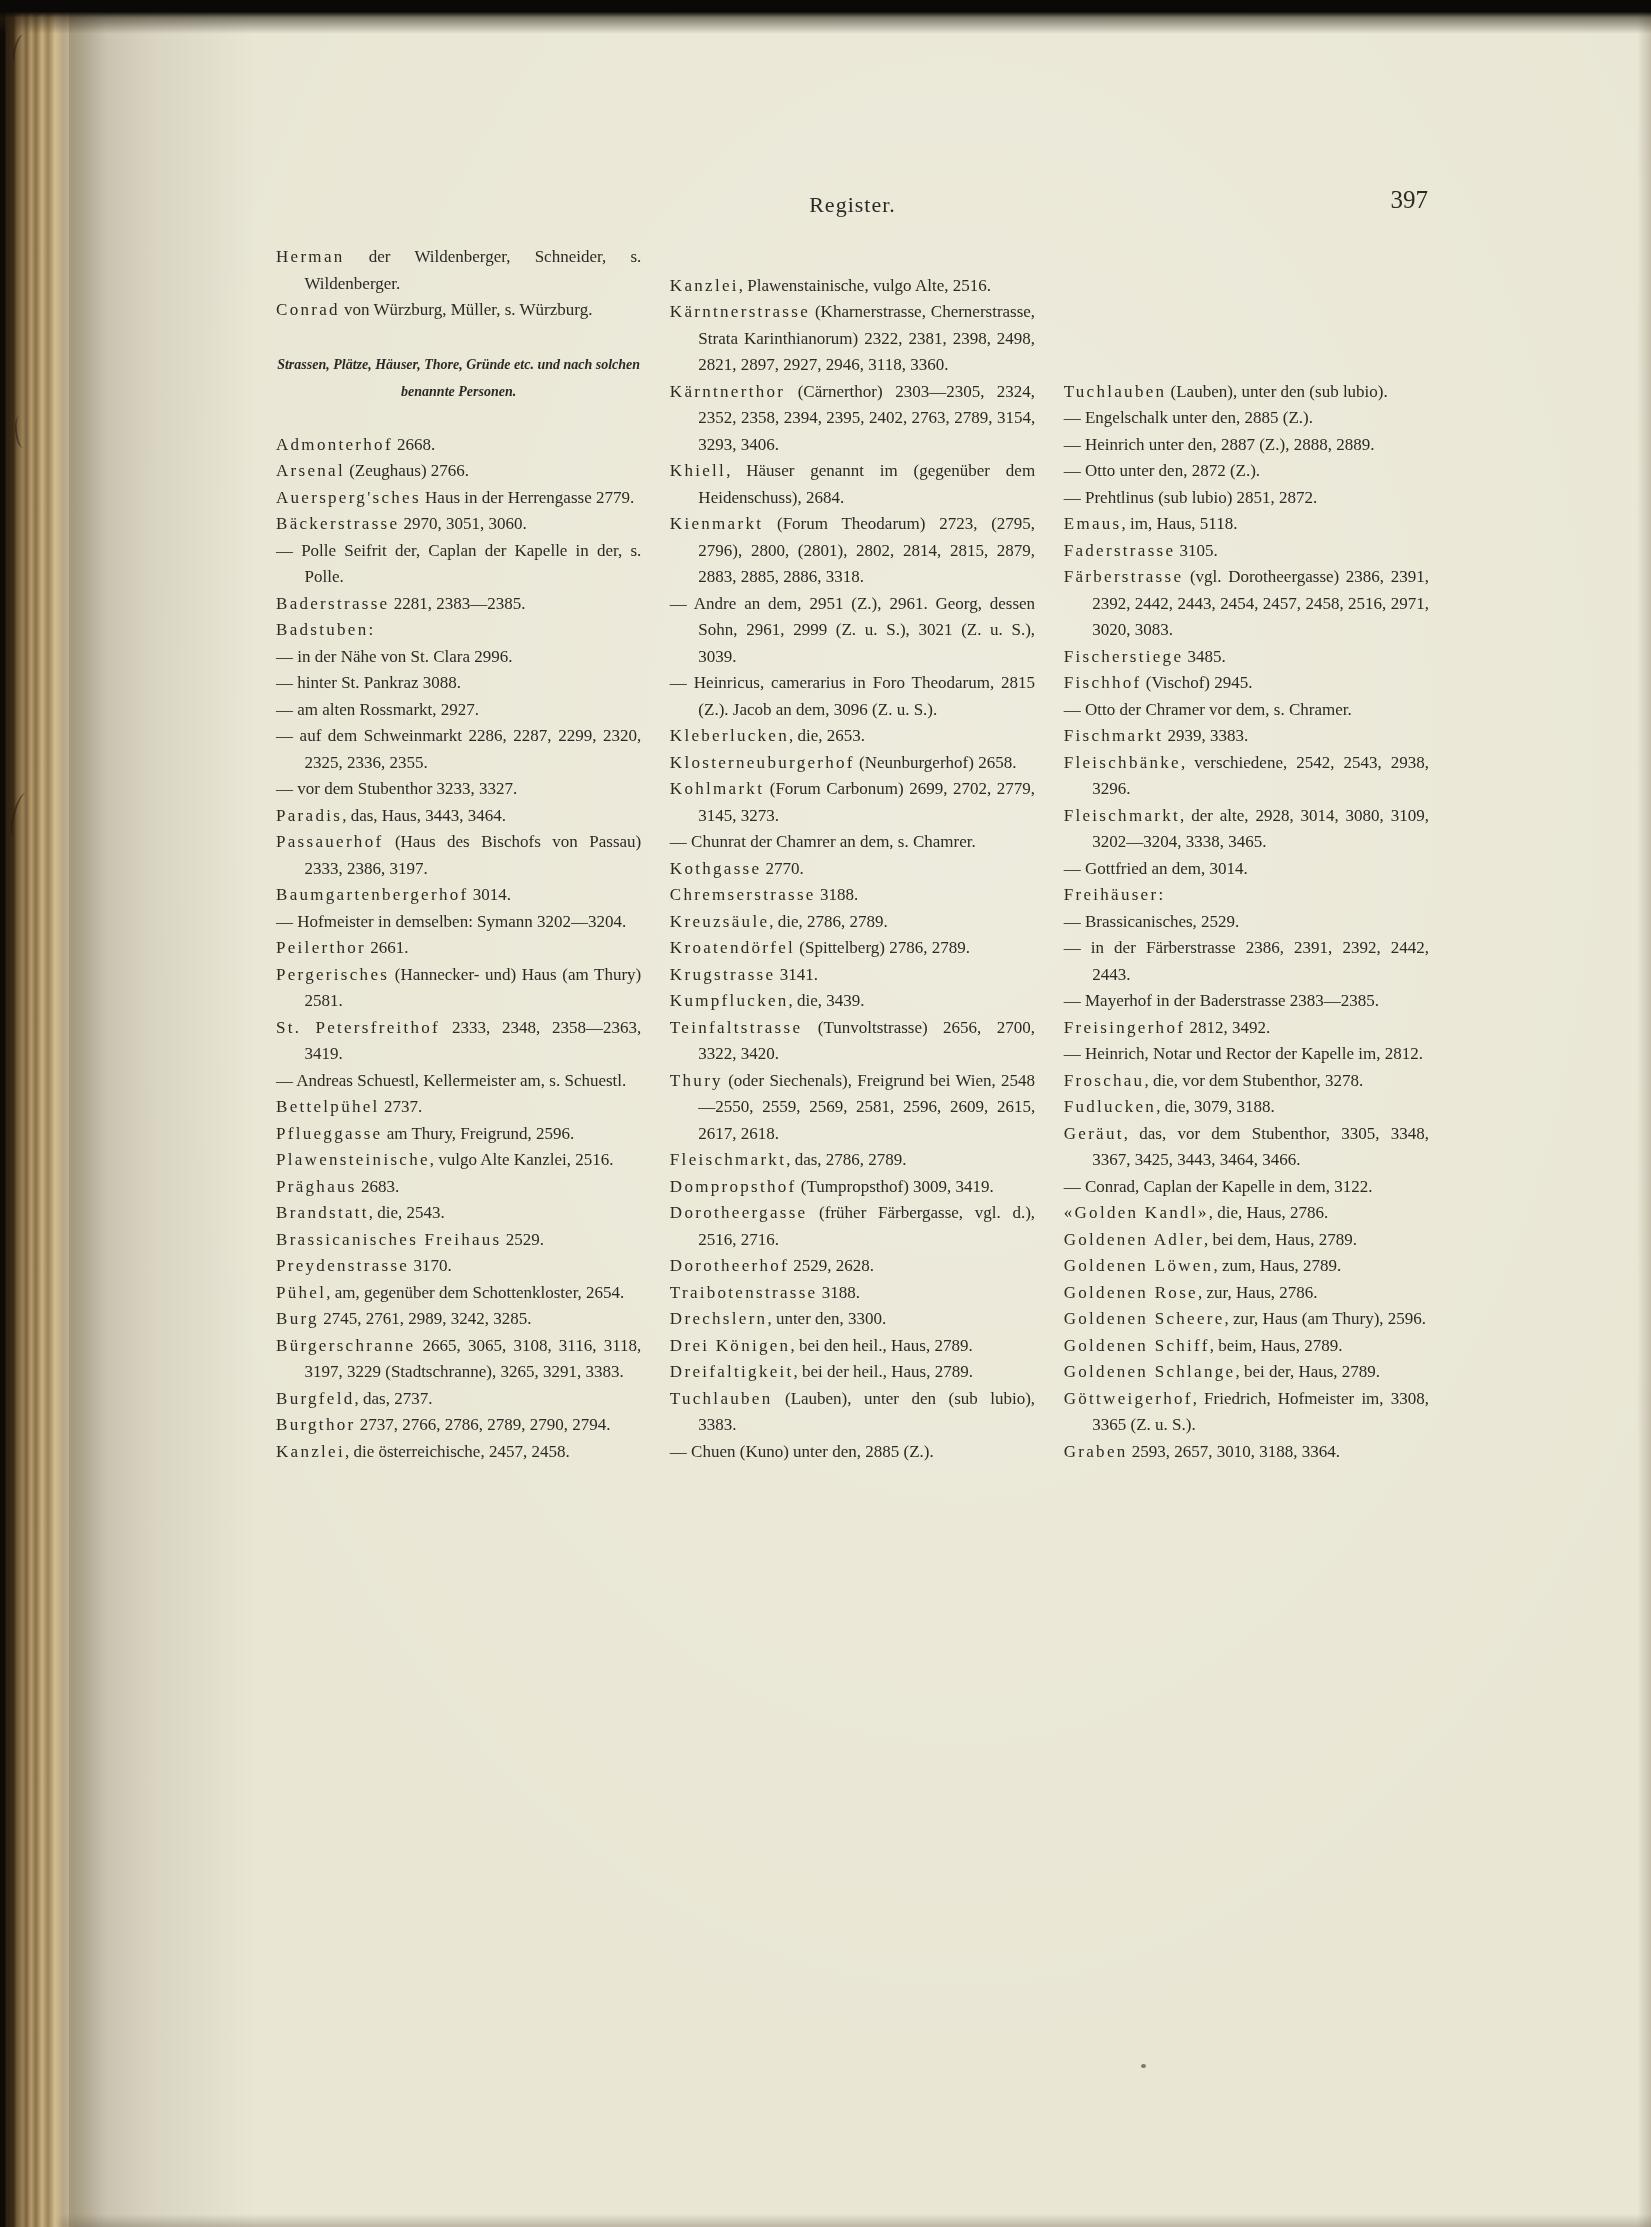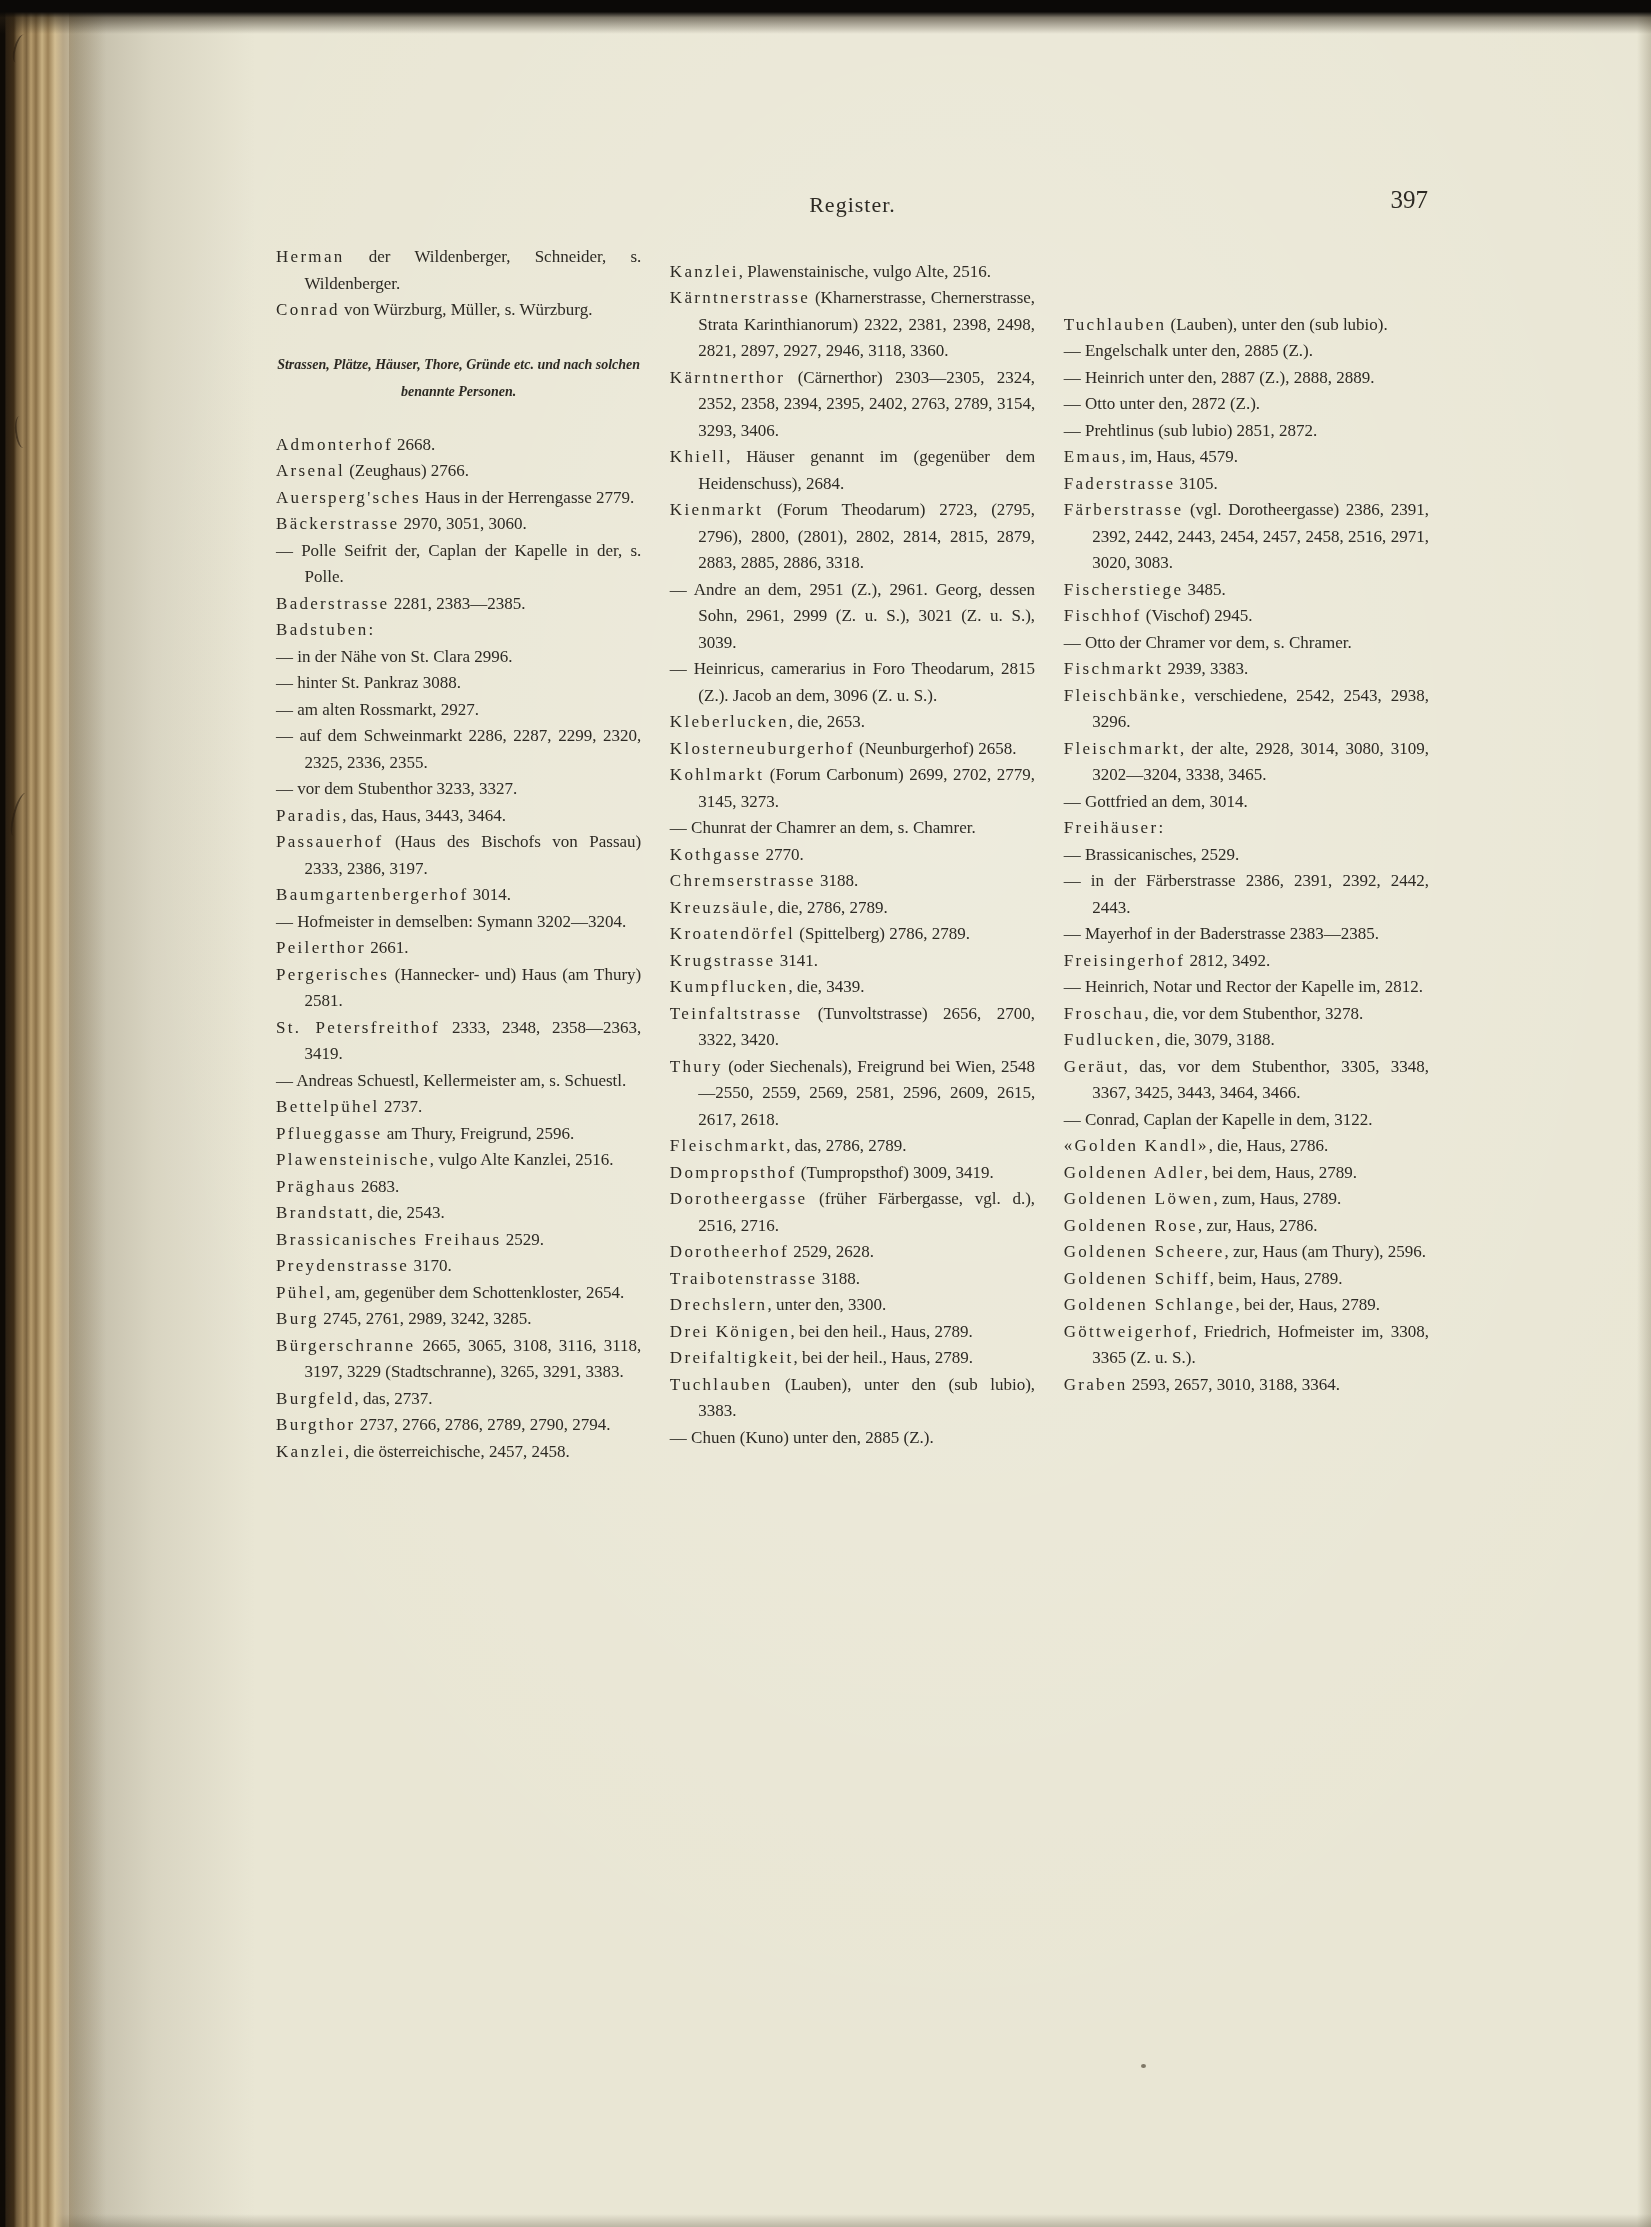--- a/index.html
+++ b/index.html
@@ -93,21 +93,21 @@
     text-align: center;
     font-size: 22px;
     letter-spacing: 1px;
   }
   .page-number {
     position: absolute; right: 1px; top: -5.9px;
     font-size: 25px;
   }
   .columns {
     display: flex;
-    align-items: center;
+    align-items: flex-end;
   }
   .col { flex: 1 1 0; min-width: 0; }
   .rule {
     width: 1px;
     background: #a6a28d;
     margin: 0 13.8px;
   }
   .entry {
     margin: 0;
     font-size: 17px;
@@ -295,21 +295,21 @@
           <p class="entry t-entry"><span class="head">Tuchlauben</span><span class="rest"> (Lauben), unter den (sub lubio).</span></p>
 
           <p class="entry t-sub"><span class="head"></span><span class="rest">— Engelschalk unter den, 2885 (Z.).</span></p>
 
           <p class="entry t-sub"><span class="head"></span><span class="rest">— Heinrich unter den, 2887 (Z.), 2888, 2889.</span></p>
 
           <p class="entry t-sub"><span class="head"></span><span class="rest">— Otto unter den, 2872 (Z.).</span></p>
 
           <p class="entry t-sub"><span class="head"></span><span class="rest">— Prehtlinus (sub lubio) 2851, 2872.</span></p>
 
-          <p class="entry t-entry"><span class="head">Emaus</span><span class="rest">, im, Haus, 4579.</span></p>
+          <p class="entry t-entry"><span class="head">Emaus</span><span class="rest">, im, Haus, 5118.</span></p>
 
           <p class="entry t-entry"><span class="head">Faderstrasse</span><span class="rest"> 3105.</span></p>
 
           <p class="entry t-entry"><span class="head">Färberstrasse</span><span class="rest"> (vgl. Dorotheergasse) 2386, 2391, 2392, 2442, 2443, 2454, 2457, 2458, 2516, 2971, 3020, 3083.</span></p>
 
           <p class="entry t-entry"><span class="head">Fischerstiege</span><span class="rest"> 3485.</span></p>
 
           <p class="entry t-entry"><span class="head">Fischhof</span><span class="rest"> (Vischof) 2945.</span></p>
 
           <p class="entry t-sub"><span class="head"></span><span class="rest">— Otto der Chramer vor dem, s. Chramer.</span></p>

